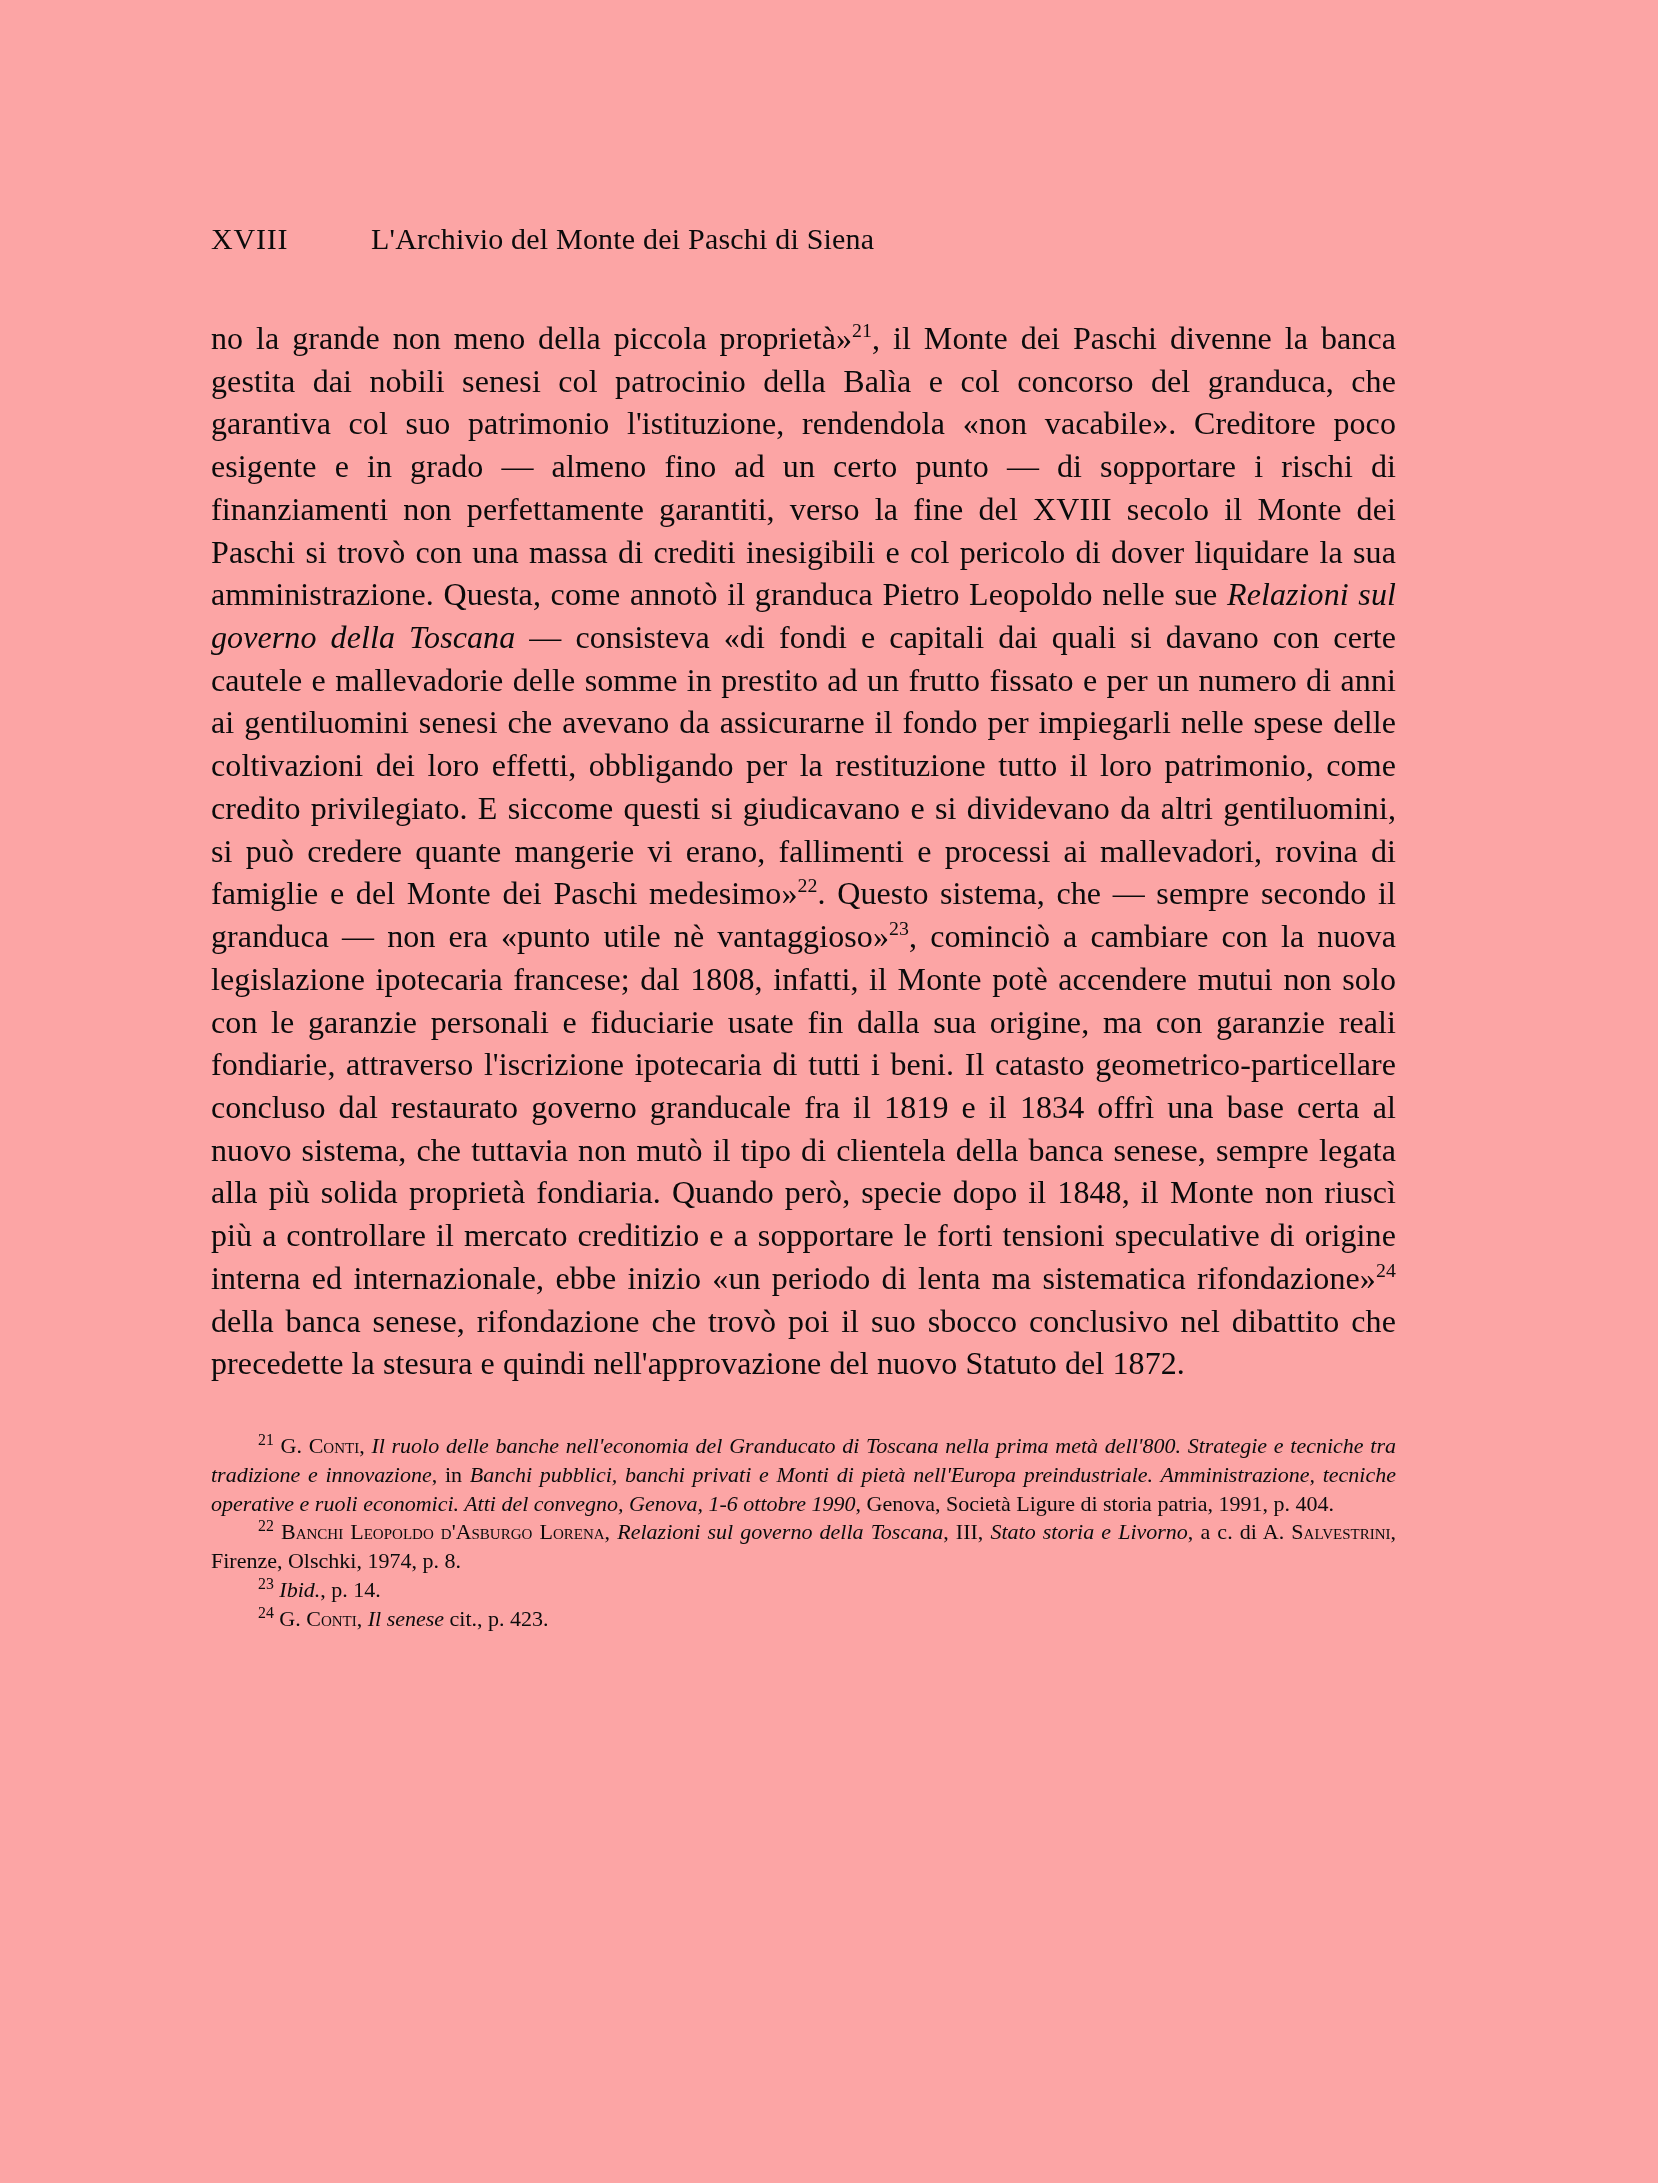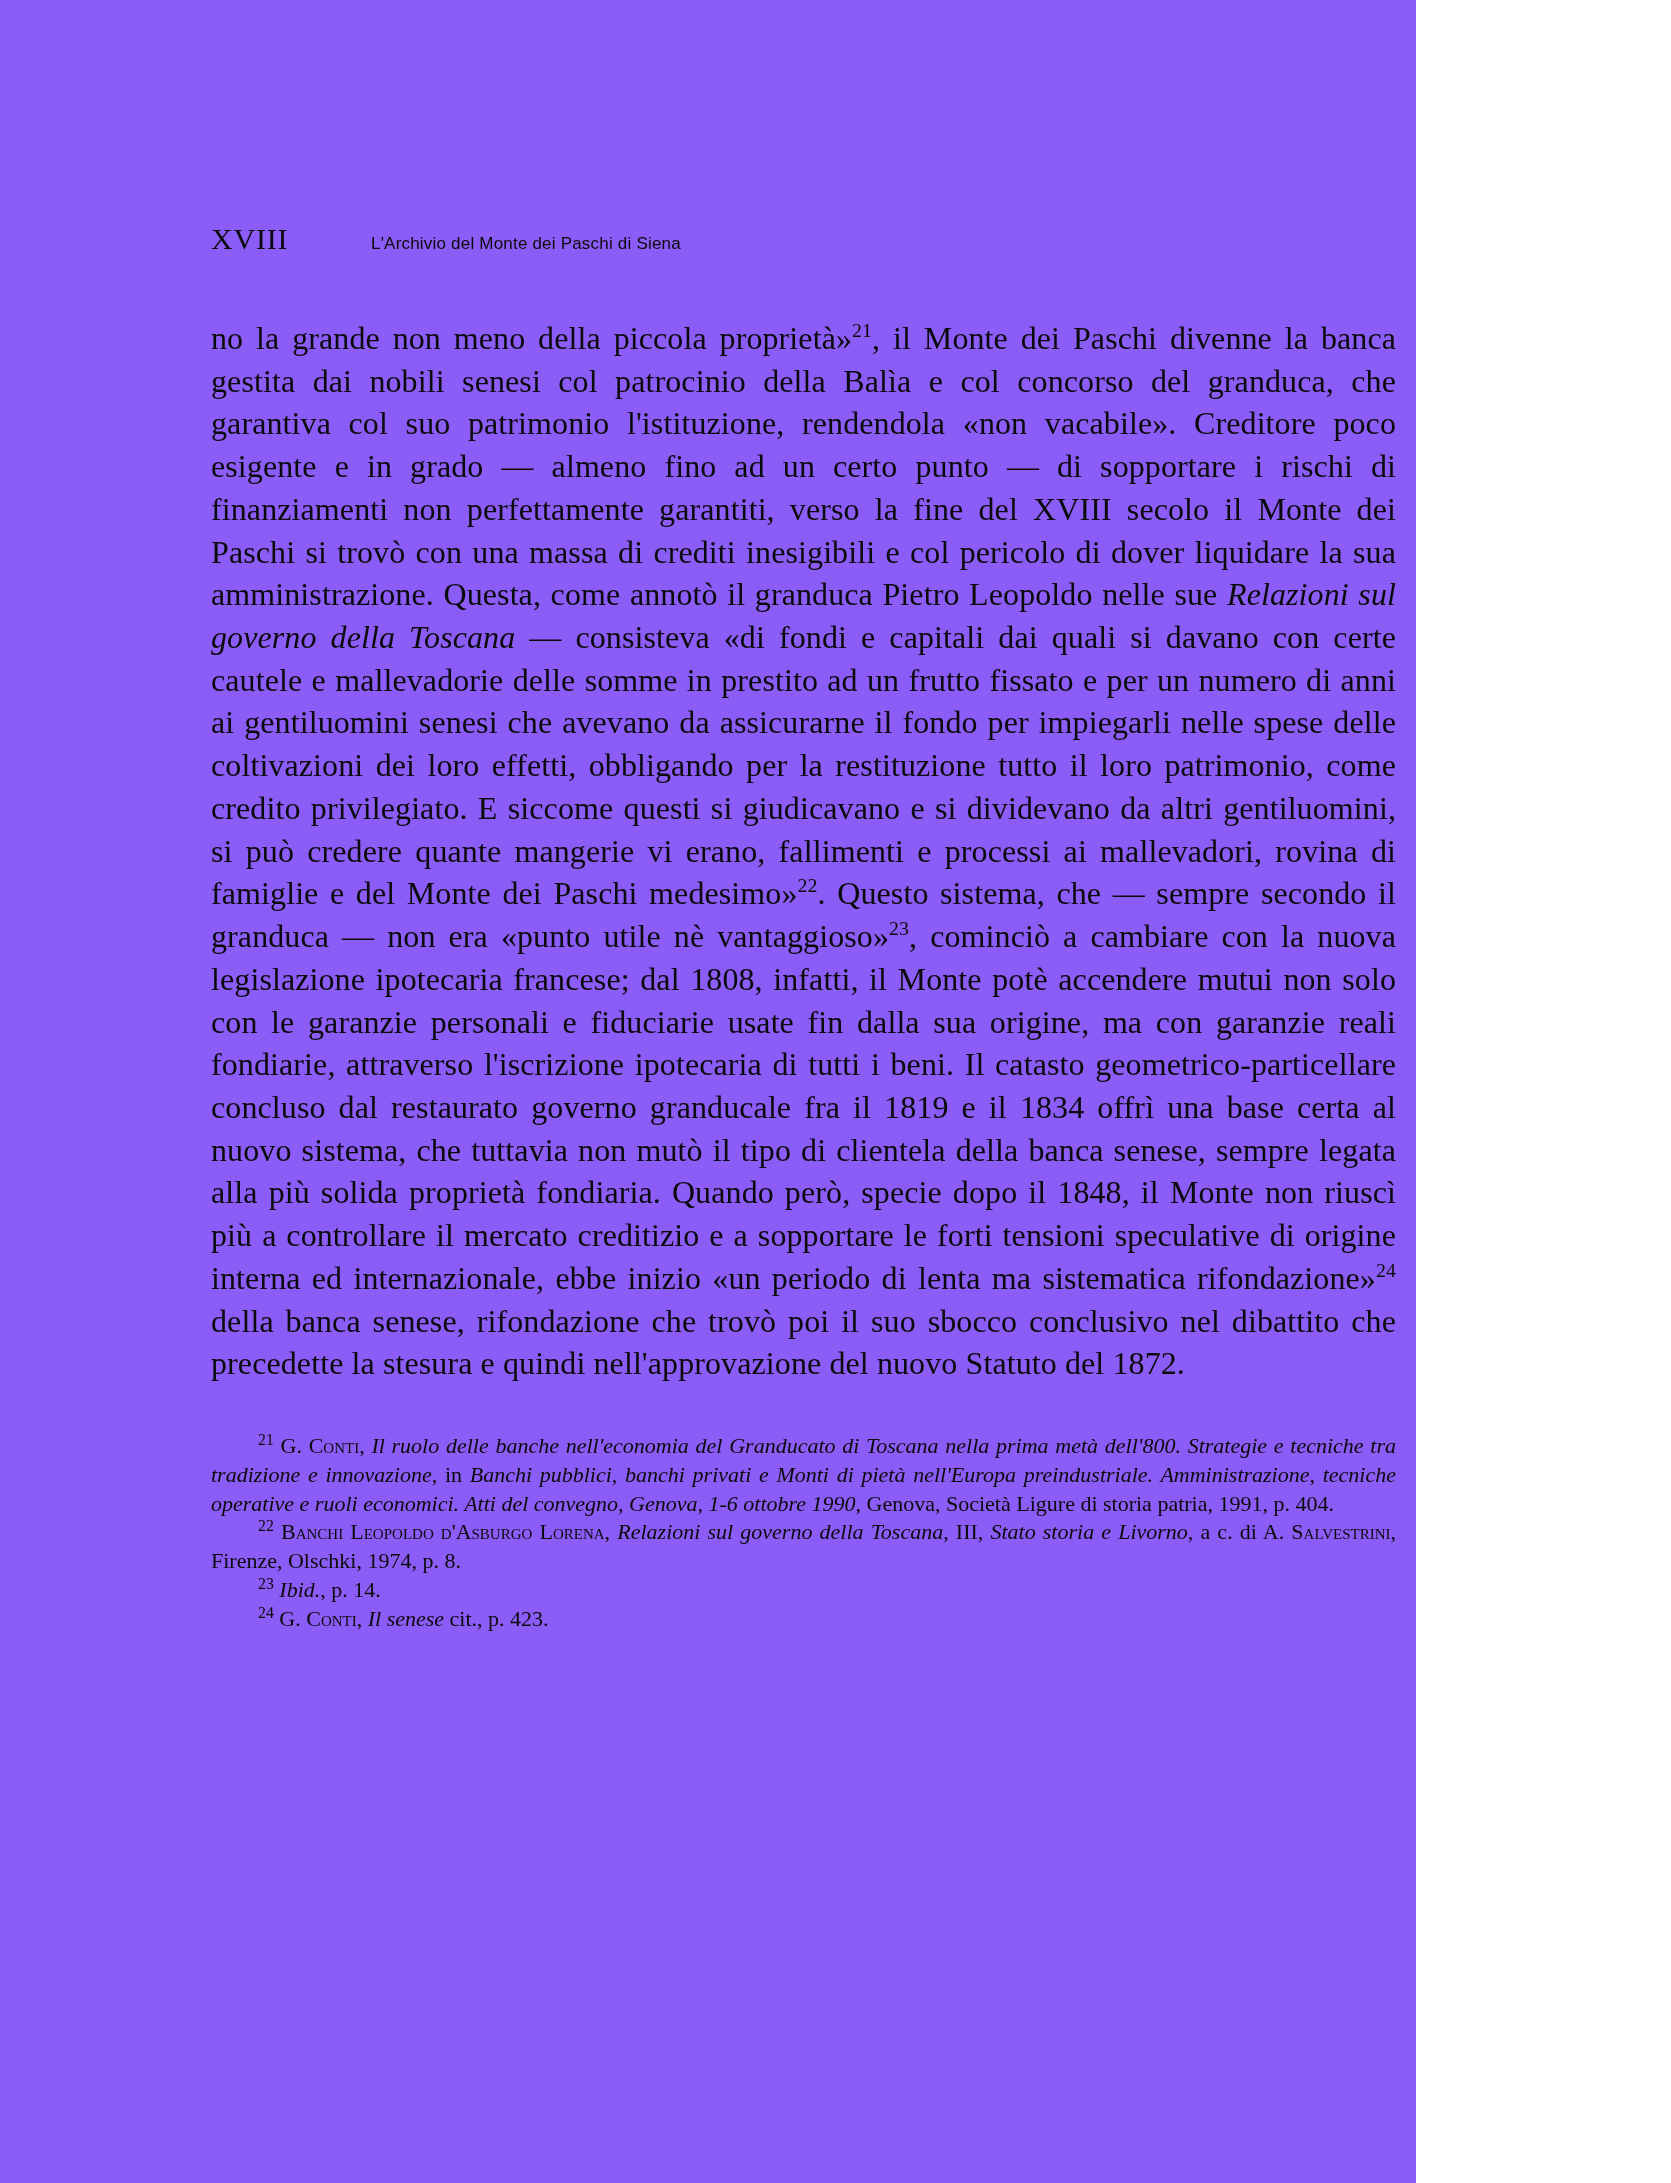--- a/index.html
+++ b/index.html
@@ -2,23 +2,23 @@
 <html style="font-size:12.5px"><head>
 <meta charset="utf-8">
 <style>
   html, body {
     margin: 0;
     padding: 0;
     background: #ffffff;
   }
   .page {
     position: relative;
-    width: 1416px;
+    width: 1658px;
     height: 2183px;
-    background: #8b5cf6;
+    background: #fca5a5;
     box-sizing: border-box;
     font-family: "Liberation Serif", serif;
     color: #0b0b0b;
   }
   .content {
     position: absolute;
     left: 211px;
     top: 222px;
     width: 1185px;
   }
@@ -28,22 +28,22 @@
     margin-bottom: 61px;
   }
   .folio {
     font-family: "Liberation Serif", serif;
     font-size: 30px;
     letter-spacing: 0.8px;
     width: 160px;
     flex: 0 0 160px;
   }
   .running-title {
-    font-family: Liberation Sans, sans-serif;
-    font-size: 17px;
+    font-family: Liberation Serif, serif;
+    font-size: 30px;
     letter-spacing: 0.2px;
   }
   .body-text p {
     margin: 0;
     font-size: 32px;
     line-height: 1.335;
     text-align: justify;
     text-justify: inter-word;
     hyphens: manual;
     letter-spacing: 0.1px;

